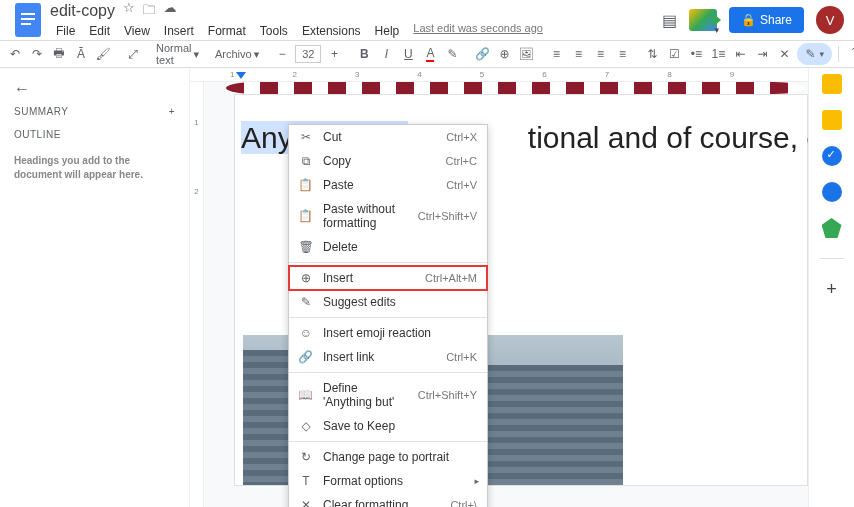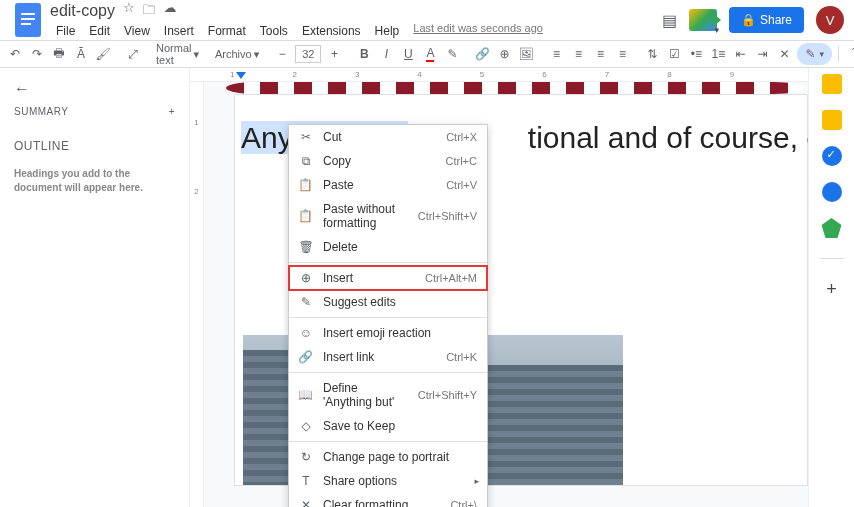--- a/index.html
+++ b/index.html
@@ -30,21 +30,21 @@
 .tb-select { font-size: 11px; padding: 1px 2px; display: flex; align-items: center; gap: 2px; }
 .font-size-box { border: 1px solid #ccc; padding: 8px 6px; height: 18px; font-size: 11px; display: flex; align-items: center; }
 .toolbar-right { margin-left: auto; display: flex; align-items: center; gap: 4px; }
 .pencil-pill { background: #cfe2ff; border-radius: 14px; padding: 2px 8px; display: flex; align-items: center; gap: 4px; height: 22px; }
 
 
 .main { display: flex; height: calc(507px - 68px); }
 .sidebar { width: 190px; border-right: 1px solid #eee; padding: 10px 14px; color: #5f6368; position: relative; }
 .side-back { font-size: 16px; color: #5f6368; margin-bottom: 10px; }
 .side-head { font-size: 10px; letter-spacing: 0.5px; color: #5f6368; display: flex; justify-content: space-between; align-items: flex-start; margin-top: 8px; }
-.side-outline { font-size: 12px; letter-spacing: 0.5px; margin-top: 22px; }
+.side-outline { font-size: 10px; letter-spacing: 0.5px; margin-top: 12px; }
 .side-hint { font-size: 10px; color: #888; margin-top: 14px; line-height: 1.4; font-weight: bold; }
 
 .doc-area { flex: 1; position: relative; background: #f8f9fa; overflow: hidden; }
 .ruler-h { height: 14px; background: #fff; border-bottom: 1px solid #eee; position: relative; display:flex; align-items:center; font-size:8px; color:#888; padding-left:40px; gap: 58px;}
 .ruler-tab { position: absolute; left: 46px; top: 1px; width: 10px; height: 10px; background: #1a73e8; clip-path: polygon(50% 100%, 0 30%, 100% 30%); }
 .wavy { height: 12px; background: repeating-linear-gradient(90deg, #8b1a2b 0 18px, #fff 18px 34px); margin: 0 4px 0 36px; border-radius: 50px / 10px; }
 .page { position: absolute; left: 44px; top: 26px; right: 0; background: #fff; min-height: 250px; border: 1px solid #e0e0e0; padding: 26px 0 0 0; }
 .doc-text { font-size: 30px; color: #222; white-space: nowrap; padding-left: 6px; }
 .sel { background: #cfe2ff; }
 .img-block { margin-top: 180px; margin-left: 8px; width: 380px; height: 150px; background: linear-gradient(#b7c6d0,#7f91a0); position: relative; overflow: hidden; }
@@ -299,21 +299,21 @@
       <span class="cm-shortcut"></span>
     </div>
     <div class="cm-sep"></div>
     <div class="cm-item">
       <span class="cm-icon">↻</span>
       <span class="cm-label">Change page to portrait</span>
       <span class="cm-shortcut"></span>
     </div>
     <div class="cm-item cm-sub">
       <span class="cm-icon">T</span>
-      <span class="cm-label">Share options</span>
+      <span class="cm-label">Format options</span>
       <span class="cm-shortcut"></span>
     </div>
     <div class="cm-item">
       <span class="cm-icon">✕</span>
       <span class="cm-label">Clear formatting</span>
       <span class="cm-shortcut">Ctrl+\</span>
     </div>
   </div>
 
 </body></html>

